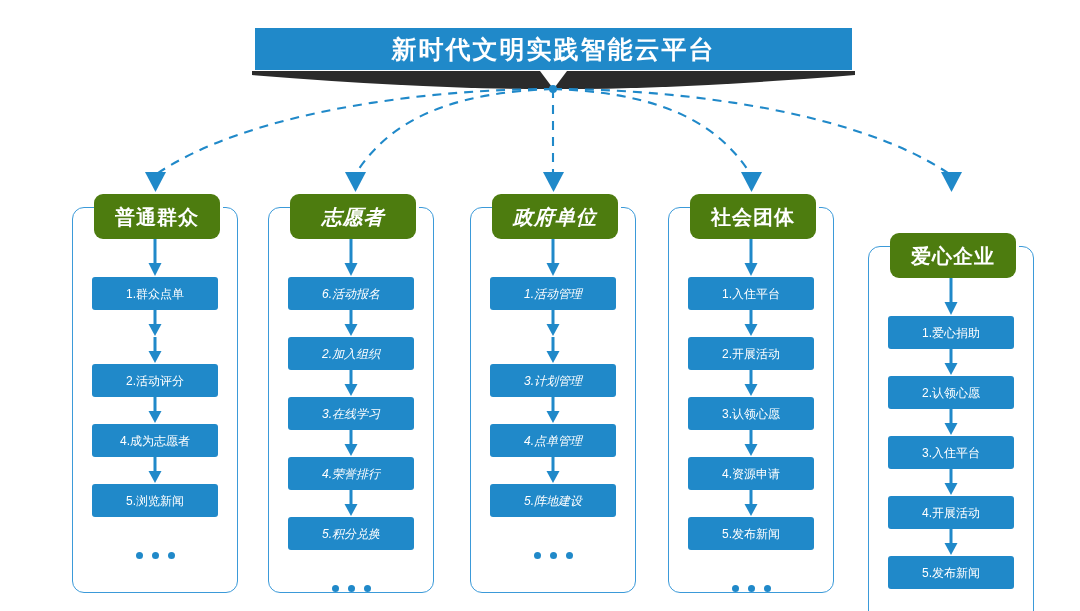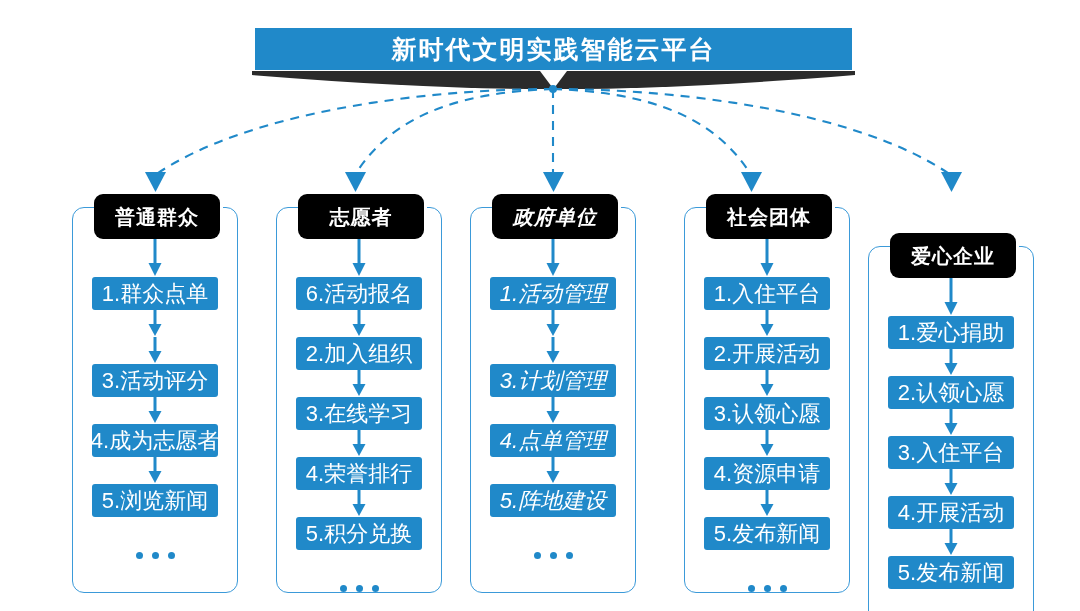--- a/index.html
+++ b/index.html
@@ -101,21 +101,21 @@
     width: 128px;
     height: 8px;
     background: #ffffff;
   }
   .col-header {
     position: absolute;
     left: 22px;
     top: -13px;
     width: 126px;
     height: 45px;
-    background: #000000;
+    background: #4d7c0f;
     border-radius: 9px;
     display: flex;
     align-items: center;
     justify-content: center;
     box-sizing: border-box;
   }
   .col-header-text {
     color: #ffffff;
     font-size: 20px;
     font-weight: bold;
@@ -151,21 +151,21 @@
     height: 33px;
     background: #2089c9;
     border-radius: 3px;
     display: flex;
     align-items: center;
     justify-content: center;
     box-sizing: border-box;
   }
   .item-text {
     color: #ffffff;
-    font-size: 22px;
+    font-size: 12px;
     line-height: 1;
     white-space: nowrap;
   }
   .ellipsis {
     position: relative;
     left: 50%;
     transform: translateX(-50%);
     width: 126px;
     height: 28px;
     display: flex;
@@ -242,21 +242,21 @@
             <path d="M0.5 14 L13.5 14 L7 26 Z" fill="#2089c9"></path>
           </svg>
         </div>
         <div class="arrow-gap small">
           <svg width="14" height="27" viewBox="0 0 14 27">
             <rect x="5.5" y="0" width="3" height="16" fill="#2089c9"></rect>
             <path d="M0.5 14 L13.5 14 L7 26 Z" fill="#2089c9"></path>
           </svg>
         </div>
         <div class="item">
-            <span class="item-text">3.活动评分</span>
+            <span class="item-text">2.活动评分</span>
           </div>
         <div class="arrow-gap small">
           <svg width="14" height="27" viewBox="0 0 14 27">
             <rect x="5.5" y="0" width="3" height="16" fill="#2089c9"></rect>
             <path d="M0.5 14 L13.5 14 L7 26 Z" fill="#2089c9"></path>
           </svg>
         </div>
         <div class="item">
             <span class="item-text">4.成为志愿者</span>
           </div>
@@ -270,21 +270,21 @@
             <span class="item-text">5.浏览新闻</span>
           </div>
         <div class="ellipsis">
           <span></span>
           <span></span>
           <span></span>
         </div>
       </div>
     </div>
 
-    <div class="column" style="left:276px;">
+    <div class="column" style="left:268px;font-style:italic;">
       <div class="col-frame"></div>
       <div class="frame-gap"></div>
       <div class="col-header">
         <span class="col-header-text">志愿者</span>
       </div>
       <div class="items">
         <div class="arrow-gap">
           <svg width="14" height="38" viewBox="0 0 14 38">
             <rect x="5.5" y="0" width="3" height="26" fill="#2089c9"></rect>
             <path d="M0.5 24 L13.5 24 L7 37 Z" fill="#2089c9"></path>
@@ -387,21 +387,21 @@
             <span class="item-text">5.阵地建设</span>
           </div>
         <div class="ellipsis">
           <span></span>
           <span></span>
           <span></span>
         </div>
       </div>
     </div>
 
-    <div class="column" style="left:684px;padding-left:24px;">
+    <div class="column" style="left:668px;padding-left:24px;">
       <div class="col-frame"></div>
       <div class="frame-gap"></div>
       <div class="col-header">
         <span class="col-header-text">社会团体</span>
       </div>
       <div class="items">
         <div class="arrow-gap">
           <svg width="14" height="38" viewBox="0 0 14 38">
             <rect x="5.5" y="0" width="3" height="26" fill="#2089c9"></rect>
             <path d="M0.5 24 L13.5 24 L7 37 Z" fill="#2089c9"></path>

